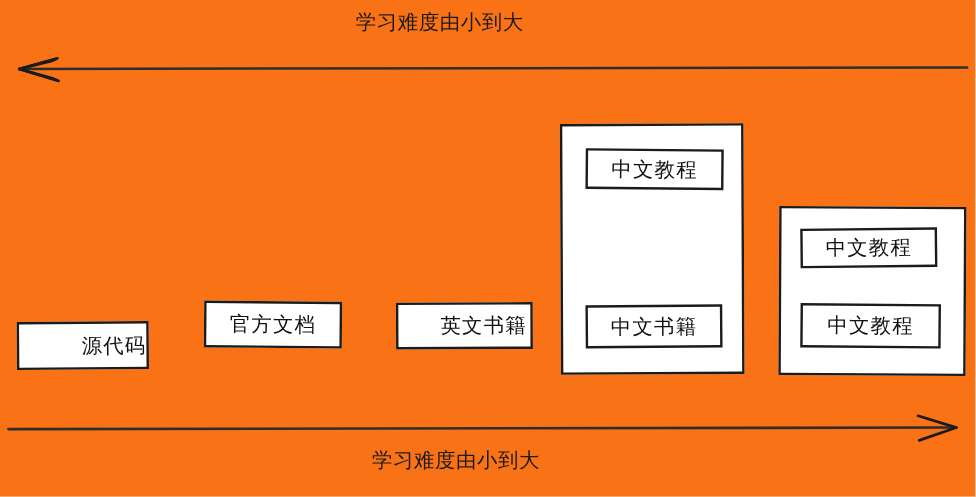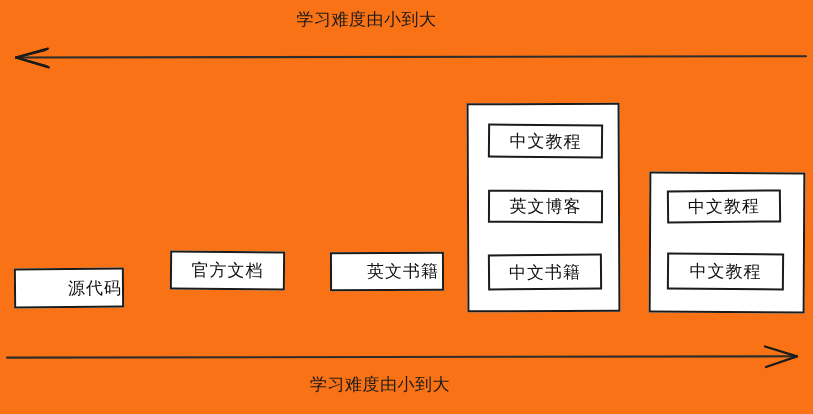--- a/index.html
+++ b/index.html
@@ -99,23 +99,20 @@
   <div class="node tilt-c" style="left:330px; top:252px; width:114px; height:39px;">
     <span>英文书籍</span>
   </div>
 
   <div class="group-box tilt-c" style="left:467px; top:103px; width:153px; height:209px;"></div>
 
   <div class="node tilt-b" style="left:488px; top:124px; width:115px; height:34px;">
     <span>中文教程</span>
   </div>
 
-  <div class="node tilt-d" style="left:488px; top:190px; width:115px; height:33px;">
-    <span>英文博客</span>
-  </div>
 
   <div class="node tilt-a" style="left:488px; top:254px; width:114px; height:36px;text-align:right;">
     <span>中文书籍</span>
   </div>
 
   <div class="group-box tilt-d" style="left:649px; top:172px; width:156px; height:141px;"></div>
 
   <div class="node tilt-e" style="left:667px; top:190px; width:114px; height:33px;">
     <span>中文教程</span>
   </div>

